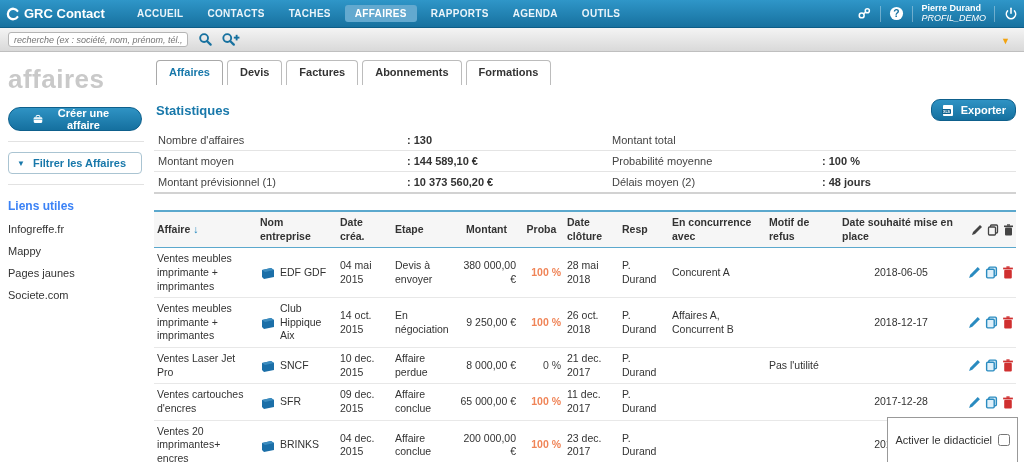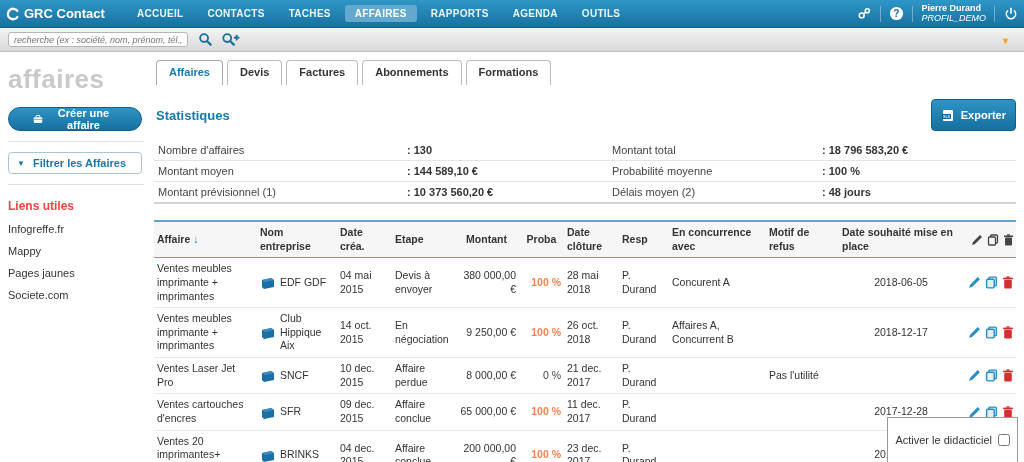--- a/index.html
+++ b/index.html
@@ -38,37 +38,37 @@
   .sidebar { width:150px; padding:8px 6px 0 8px; flex-shrink:0; }
   .side-title { color:#c9c9c9; font-size:26px; font-weight:bold; letter-spacing:.5px; margin:4px 0 12px 0; }
   .btn-create { display:flex; align-items:center; gap:7px; width:134px; height:24px;
     background:linear-gradient(#2f93c4,#15709f); border:1px solid #0e608c; border-radius:12px;
     color:#fff; font-weight:bold; font-size:11px; padding:0 24px; cursor:pointer; }
   .side-rule { border:none; border-top:1px solid #e2e2e2; margin:10px 0; }
   .btn-filter { display:flex; align-items:center; gap:8px; width:134px; height:22px;
     background:#fff; border:1px solid #aac4d2; border-radius:4px;
     color:#1878aa; font-weight:bold; font-size:11px; padding:0 8px; cursor:pointer; }
   .btn-filter .tri { font-size:8px; color:#1878aa; }
-  .links-heading { color:#ef4444; font-weight:bold; font-size:12px; margin:14px 0 10px 0; }
+  .links-heading { color:#3b82f6; font-weight:bold; font-size:12px; margin:14px 0 10px 0; }
   .side-link { display:block; color:#333; font-size:11px; margin-bottom:10px; text-decoration:none; cursor:pointer; }
 
   .main { flex:1; padding:8px 10px 0 4px; }
 
   
   .tabs { display:flex; gap:4px; padding-left:2px; }
   .tab { border:1px solid #bcbcbc; border-bottom:none; border-radius:4px 4px 0 0;
     background:#fff; padding:5px 12px 7px 12px; font-weight:bold; font-size:11px;
     color:#333; cursor:pointer; }
   .tab.active { color:#1878aa; border-color:#a9a9a9; }
 
   
   .stats-head { display:flex; justify-content:space-between; align-items:center; margin:14px 0 8px 2px; }
   .stats-title { color:#1878aa; font-weight:bold; font-size:13px; }
-  .btn-export { display:flex; align-items:center; gap:6px; height:32px;
-    background:linear-gradient(#2f93c4,#15709f); border:1px solid #0e608c; border-radius:4px;
+  .btn-export { display:flex; align-items:center; gap:6px; height:22px;
+    background:linear-gradient(#2f93c4,#15709f); border:1px solid #0e608c; border-radius:9px;
     color:#fff; font-weight:bold; font-size:11px; padding:0 9px; cursor:pointer; }
   .stats-table { border-bottom:2px solid #d2d2d2; }
   .stats-row { display:flex; border-top:1px solid #e4e4e4; height:21px; align-items:center; }
   .stats-row:first-child { border-top:none; }
   .s-label { width:253px; padding-left:4px; color:#444; font-size:11px; }
   .s-value { width:205px; font-weight:bold; color:#333; font-size:11px; }
   .s-label2 { width:210px; color:#444; font-size:11px; }
   .s-value2 { flex:1; font-weight:bold; color:#333; font-size:11px; }
 
   
@@ -216,21 +216,20 @@
           <text x="5.5" y="9" font-size="3.6" fill="#fff" text-anchor="middle" font-family="Liberation Sans, sans-serif">XLS</text>
         </svg>
         <span>Exporter</span>
       </button>
     </div>
     <div class="stats-table">
       <div class="stats-row">
         <span class="s-label">Nombre d'affaires</span>
         <span class="s-value">: 130</span>
         <span class="s-label2">Montant total</span>
-        <span class="s-value2">: 18 796 583,20 €</span>
       </div>
       <div class="stats-row">
         <span class="s-label">Montant moyen</span>
         <span class="s-value">: 144 589,10 €</span>
         <span class="s-label2">Probabilité moyenne</span>
         <span class="s-value2">: 100 %</span>
       </div>
       <div class="stats-row">
         <span class="s-label">Montant prévisionnel (1)</span>
         <span class="s-value">: 10 373 560,20 €</span>

